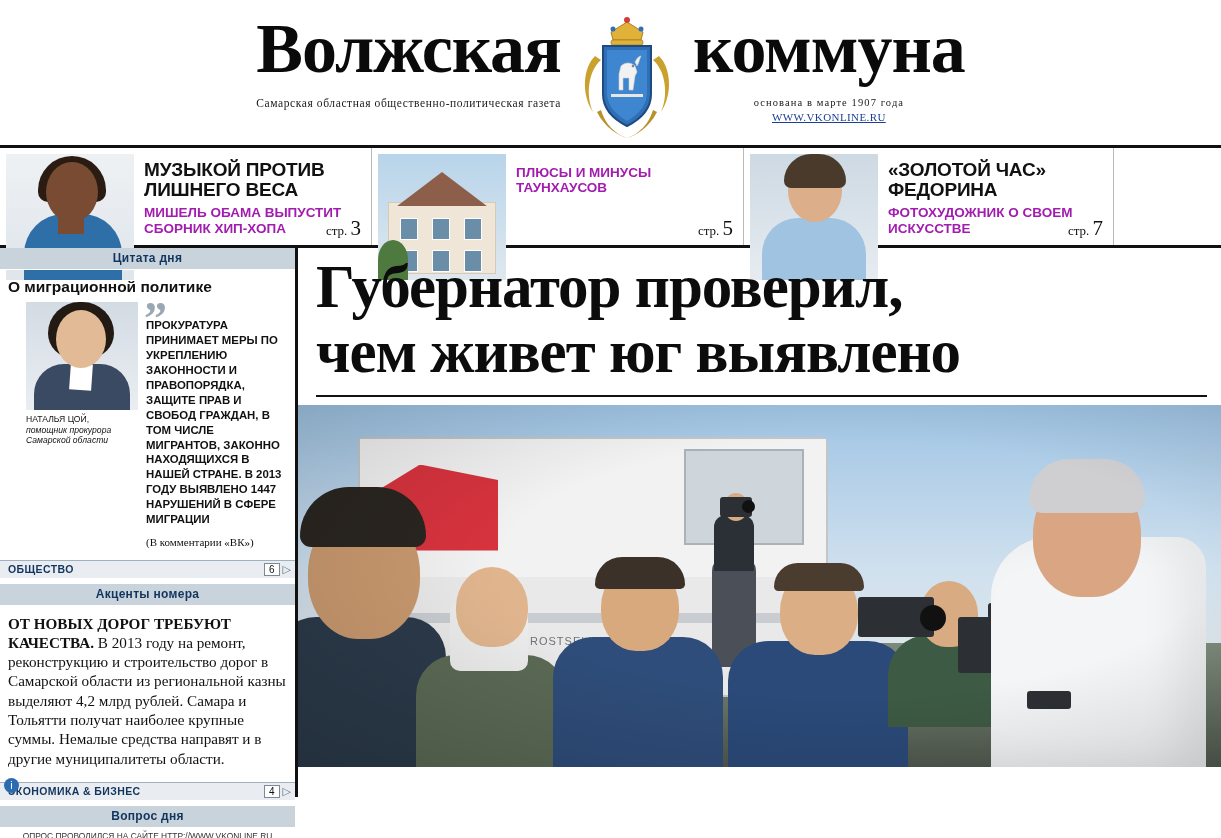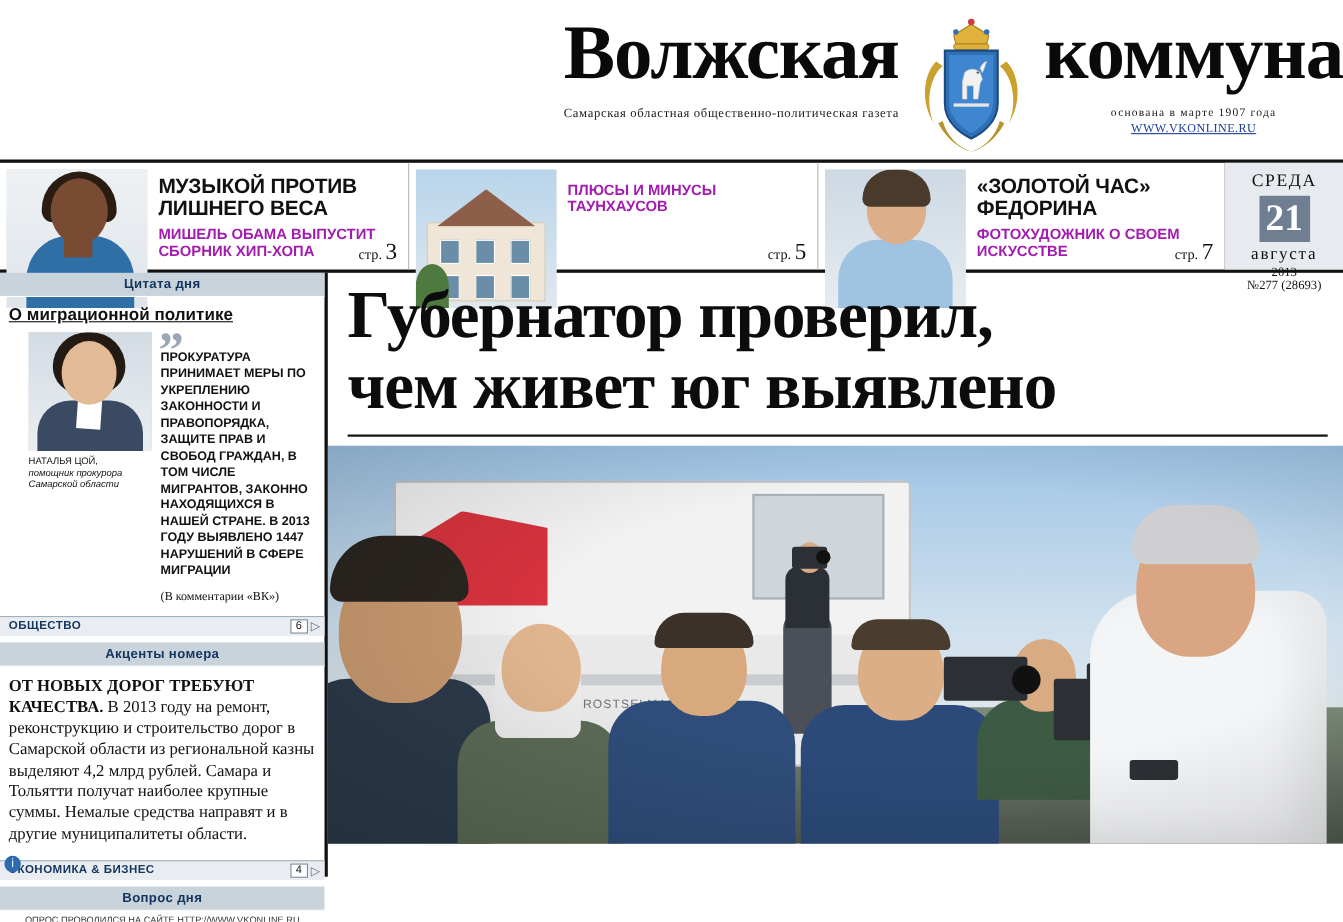--- a/index.html
+++ b/index.html
@@ -9,21 +9,21 @@
     font-family: "Liberation Serif", serif;
     overflow: hidden;
   }
   .page { position: relative; width: 1221px; height: 838px; background:#fff; }
 
   
   .masthead {
     position: relative;
     height: 148px;
     border-bottom: 3px solid #111;
-    display: flex; align-items: flex-start; justify-content: flex-end;
+    display: flex; align-items: flex-start; justify-content: center;
   }
   .mast-row { display: flex; align-items: flex-start; gap: 0; margin-top: 16px; }
   .mast-left { text-align: center; }
   .mast-word {
     font-family: "Liberation Serif", serif;
     font-weight: bold;
     font-size: 70px;
     letter-spacing: -1px;
     line-height: 0.95;
     color: #0a0a0a;
@@ -109,21 +109,20 @@
     background: #c9d3dc; color: #12355e;
     font-family: "Liberation Sans", sans-serif;
     font-weight: bold; font-size: 12px; text-align: center;
     padding: 3px 0 4px; letter-spacing: 0.3px;
     border-bottom: 1px solid #fff;
   }
   .quote-title {
     font-family: "Liberation Sans", sans-serif;
     font-weight: bold; font-size: 15.5px; color: #111;
     padding: 8px 8px 6px 8px;
-    text-decoration: underline;
   }
   .quote-wrap { display: flex; padding: 0 6px; }
   .q-photo {
     width: 112px; flex: 0 0 112px; margin-right: 8px; margin-left: 20px;
   }
   .q-img { width: 112px; height: 108px; overflow: hidden; position: relative; background:#cfd6dd; }
   .q-cap {
     font-family: "Liberation Sans", sans-serif;
     font-size: 8.6px; line-height: 1.25; color: #111; margin-top: 4px;
   }
@@ -346,27 +345,20 @@
       <div class="teaser-text">
         <div class="t-head">«Золотой час» Федорина</div>
         <div class="t-sub">Фотохудожник о своем искусстве</div>
         <div class="t-page">
           <span>стр.</span>
           <b>7</b>
         </div>
       </div>
     </div>
 
-    <div class="datebox">
-      <div class="d-week">среда</div>
-      <div class="d-num">21</div>
-      <div class="d-mon">августа</div>
-      <div class="d-year">2013</div>
-      <div class="d-iss">№277 (28693)</div>
-    </div>
   </div>
 
   <div class="body-grid">
 
     <div class="col-left">
 
       <div class="secbar">Цитата дня</div>
       <div class="quote-title">О миграционной политике</div>
 
       <div class="quote-wrap">

